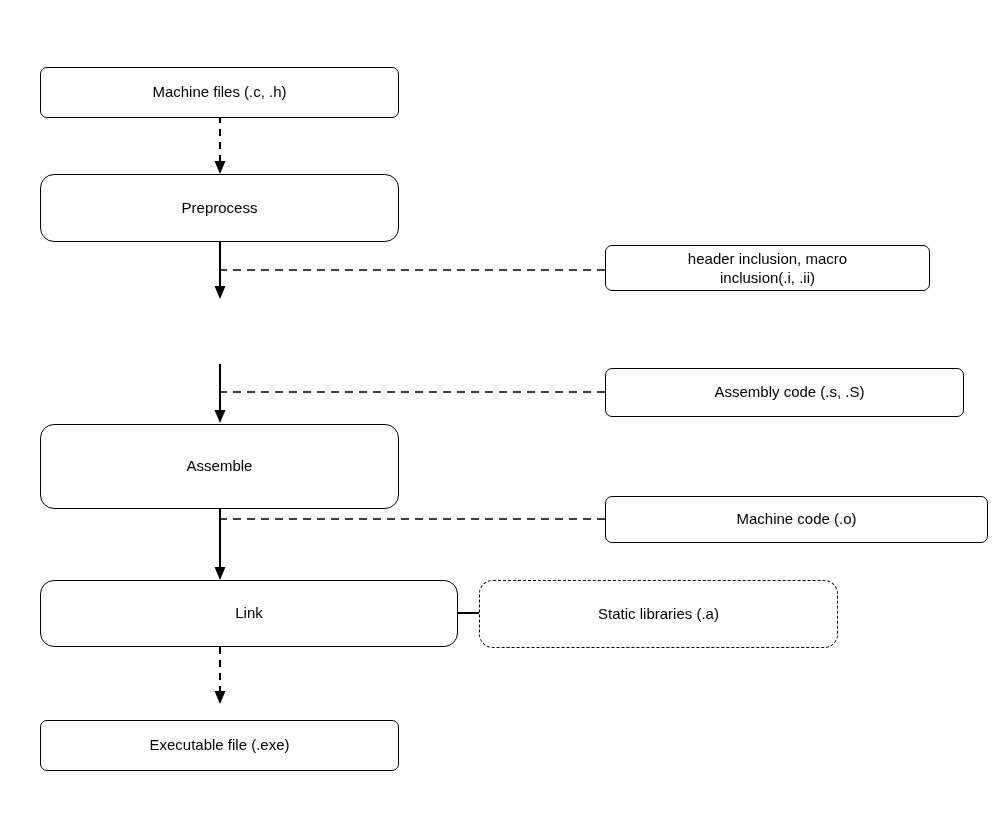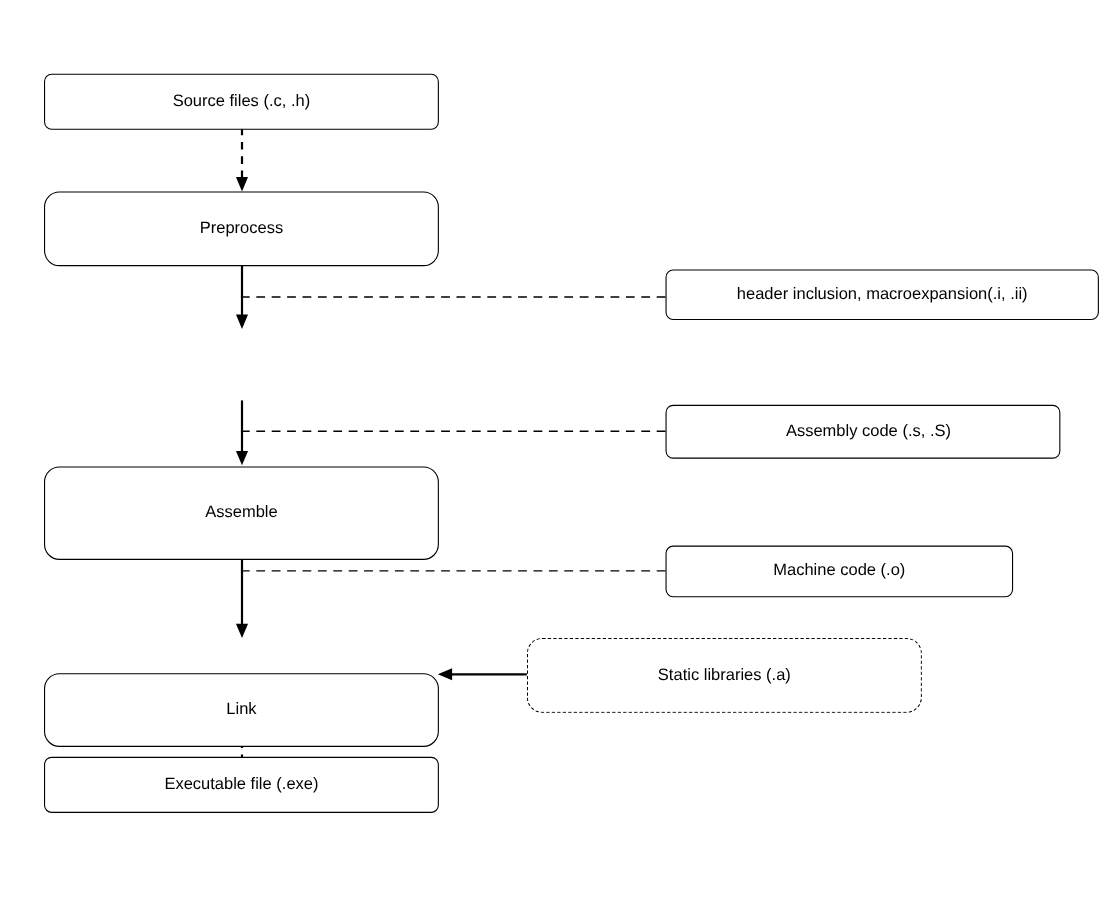--- a/index.html
+++ b/index.html
@@ -103,50 +103,50 @@
   </div>
 
   <div class="conn" style="left:200px; top:645px;">
     <svg width="44" height="64">
       <line x1="20" y1="2" x2="20" y2="48" stroke="#000000" stroke-width="2" stroke-dasharray="7,6"></line>
       <polygon points="20,59 14.5,46 25.5,46" fill="#000000"></polygon>
     </svg>
   </div>
 
   <div class="node r-small" style="left:40px; top:67px; width:359px; height:51px;">
-    <span>Source files (.c, .h)</span>
+    <span>Machine files (.c, .h)</span>
   </div>
 
   <div class="node r-large" style="left:40px; top:174px; width:359px; height:68px;">
     <span>Preprocess</span>
   </div>
 
 
   <div class="node r-large" style="left:40px; top:424px; width:359px; height:85px;">
     <span>Assemble</span>
   </div>
 
-  <div class="node r-large" style="left:40px; top:612px; width:359px; height:67px;text-align:right;">
+  <div class="node r-large" style="left:40px; top:580px; width:418px; height:67px;text-align:right;">
     <span>Link</span>
   </div>
 
-  <div class="node r-small" style="left:40px; top:688px; width:359px; height:51px;">
+  <div class="node r-small" style="left:40px; top:720px; width:359px; height:51px;">
     <span>Executable file (.exe)</span>
   </div>
 
-  <div class="node r-small" style="left:605px; top:245px; width:394px; height:46px; line-height:1.3;">
+  <div class="node r-small" style="left:605px; top:245px; width:325px; height:46px; flex-direction:column; line-height:1.3;">
     <span>header inclusion, macro</span>
-    <span>expansion(.i, .ii)</span>
+    <span>inclusion(.i, .ii)</span>
   </div>
 
   <div class="node r-small" style="left:605px; top:368px; width:359px; height:49px;padding-left:20px;">
     <span>Assembly code (.s, .S)</span>
   </div>
 
-  <div class="node r-small" style="left:605px; top:496px; width:316px; height:47px;">
+  <div class="node r-small" style="left:605px; top:496px; width:383px; height:47px;">
     <span>Machine code (.o)</span>
   </div>
 
   <div class="node r-large dashed" style="left:479px; top:580px; width:359px; height:68px;">
     <span>Static libraries (.a)</span>
   </div>
 
 </div>
 
 </body></html>

